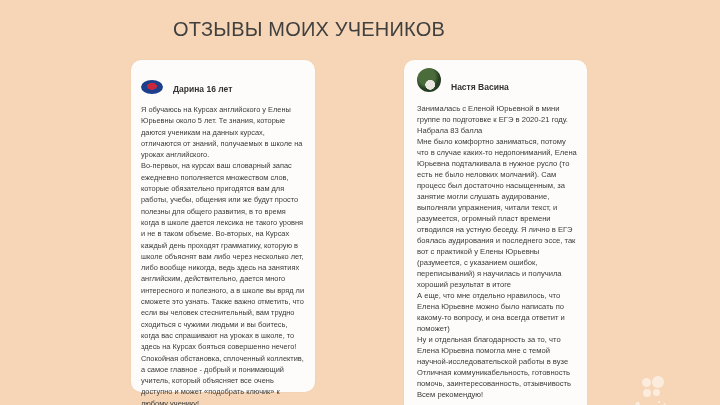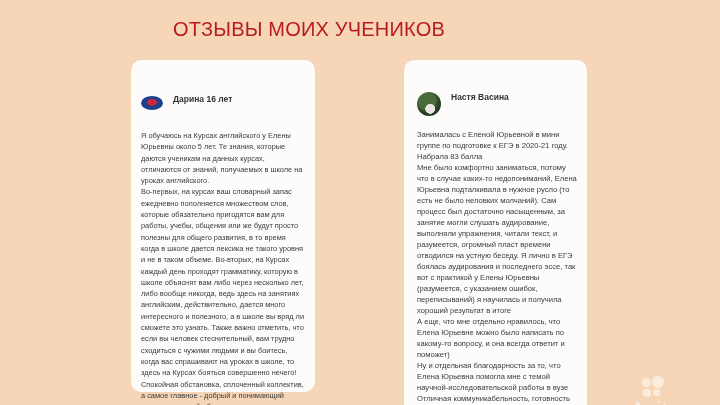--- a/index.html
+++ b/index.html
@@ -4,32 +4,32 @@
 <style>
   html, body { margin: 0; padding: 0; }
   body {
     width: 720px; height: 405px; overflow: hidden;
     background: #f6d6b6;
     font-family: "Liberation Sans", sans-serif;
     position: relative;
   }
   .title {
     position: absolute; left: 0; top: 18px; width: 618px;
-    text-align: center; font-size: 20px; color: #b91c1c;
+    text-align: center; font-size: 20px; color: #404040;
     letter-spacing: 0.2px;
   }
   .card {
     position: absolute; background: #fdfcfb;
     border-radius: 10px;
     box-shadow: 0 0 2px rgba(0,0,0,0.06);
     box-sizing: border-box;
   }
   .card.left  { left: 131px; top: 60px; width: 184px; height: 332px; padding: 8px 10px 0 10px; }
   .card.right { left: 404px; top: 60px; width: 183px; height: 354px; padding: 6px 10px 0 13px; }
-  .header { display: flex; align-items: flex-start; height: 26px; margin-top: 26px; }
+  .header { display: flex; align-items: flex-end; height: 26px; }
   .avatar {
     width: 22px; height: 22px; border-radius: 50%; flex: 0 0 auto; margin-right: 10px; overflow: hidden;
   }
   .avatar.logo {
     width: 22px; height: 14px; border-radius: 50% / 50%;
     background: radial-gradient(ellipse at 50% 45%, #c9273b 0 30%, #1d3f8c 32% 100%);
     margin-top: 2px;
   }
   .avatar.photo {
     width: 24px; height: 24px;

